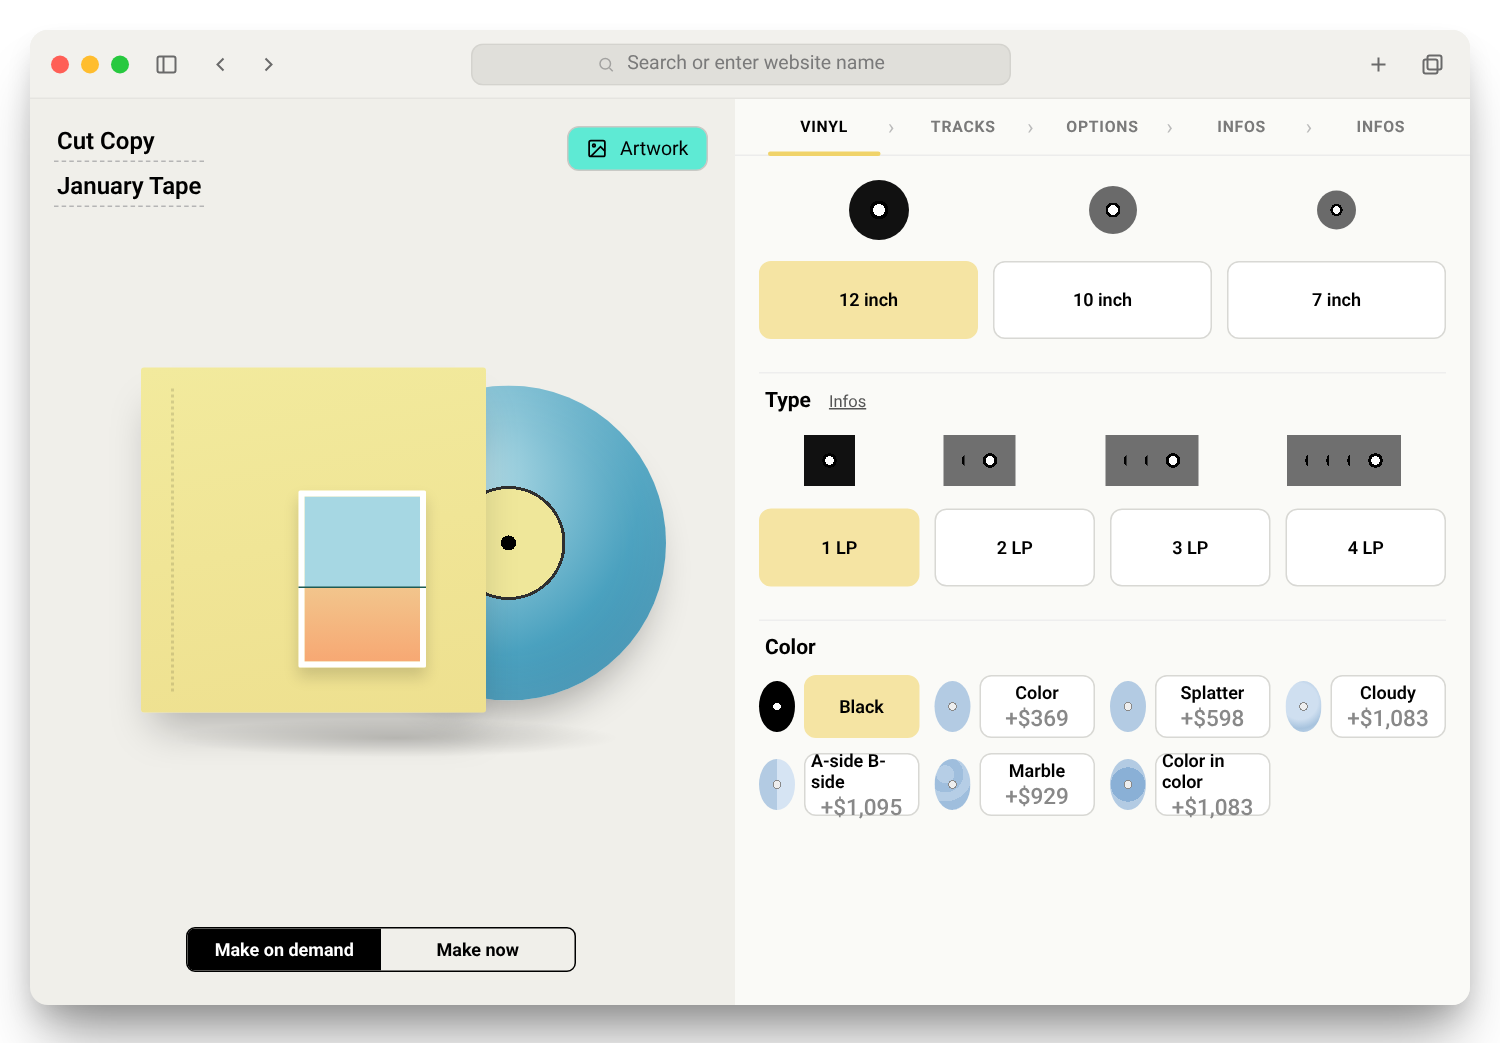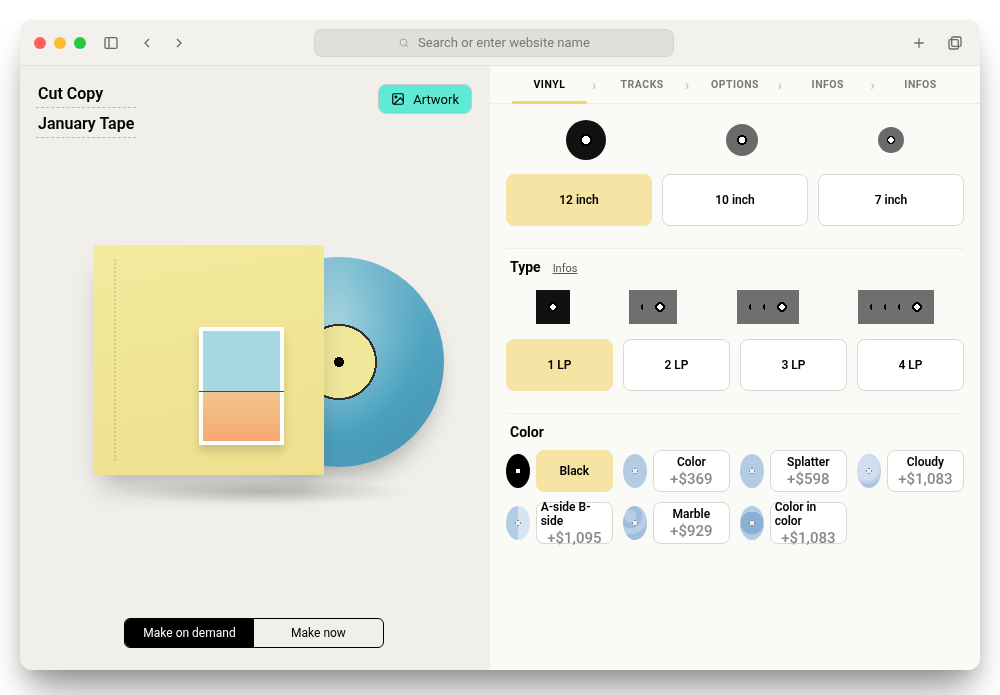--- a/index.html
+++ b/index.html
@@ -48,21 +48,21 @@
   .mock{position:relative;width:320px;height:290px;}
   .sleeve{position:absolute;left:0;top:12px;width:230px;height:230px;background:linear-gradient(170deg,#f2ea9d,#eee08f);border-radius:2px;box-shadow:0 18px 26px -8px rgba(0,0,0,.25);}
   .sleeve::after{content:"";position:absolute;left:20px;top:14px;bottom:14px;width:0;border-left:2px dotted rgba(0,0,0,.12);}
   .cover{position:absolute;width:85px;height:118px;left:105px;top:82px;border:4px solid #fff;border-radius:1px;background:linear-gradient(180deg,#a6d7e3 0,#a6d7e3 55%,#f2c58c 55%,#f7a873 100%);box-shadow:0 6px 10px rgba(0,0,0,.15);}
   .cover::before{content:"";position:absolute;left:-4px;right:-4px;top:55%;height:1px;background:#1e5b53;}
   .disc{position:absolute;left:140px;top:24px;width:210px;height:210px;border-radius:50%;background:radial-gradient(circle at 50% 50%, #efe79a 0 36px, #2f2f2f 36px 38px, transparent 38px), radial-gradient(circle at 35% 30%, #bfe3eb, #4aa1bf 60%, #2e7ea2);box-shadow:0 18px 26px -10px rgba(0,0,0,.3), inset 0 0 40px rgba(255,255,255,.15);}
   .disc::after{content:"";position:absolute;inset:0;border-radius:50%;background:radial-gradient(circle at 50% 50%, #000 0 5px, transparent 5px);}
   .shadow-ellipse{position:absolute;left:20px;bottom:18px;width:300px;height:26px;border-radius:50%;background:radial-gradient(ellipse at center,rgba(0,0,0,.18),transparent 70%);}
   
   .segmented{width:260px;margin:0 auto 6px;height:30px;border:1px solid #000;border-radius:6px;overflow:hidden;display:flex;}
-  .seg{flex:1;display:flex;align-items:center;justify-content:center;font-size:12px;font-weight:400;cursor:pointer;}
+  .seg{flex:1;display:flex;align-items:center;justify-content:center;font-size:12px;font-weight:700;cursor:pointer;}
   .seg.active{background:#000;color:#fff;}
   
   .steps{height:38px;border-bottom:1px solid #ececec;display:flex;align-items:stretch;padding:0 14px;gap:2px;}
   .step{flex:1;display:flex;align-items:center;justify-content:center;position:relative;font-size:10.5px;font-weight:700;letter-spacing:.5px;color:#7a7a7a;cursor:pointer;}
   .step:not(:last-child)::after{content:"›";position:absolute;right:-2px;color:#bbb;font-weight:400;font-size:14px;}
   .step.active{color:#000;}
   .step.active::before{content:"";position:absolute;left:8px;right:8px;bottom:-1px;height:3px;background:var(--accent-strong);border-radius:2px;}
   
   .scroll{flex:1;overflow:auto;padding:16px 16px 20px;}
   .sec-head{display:flex;align-items:baseline;gap:12px;margin:10px 4px 10px;}

